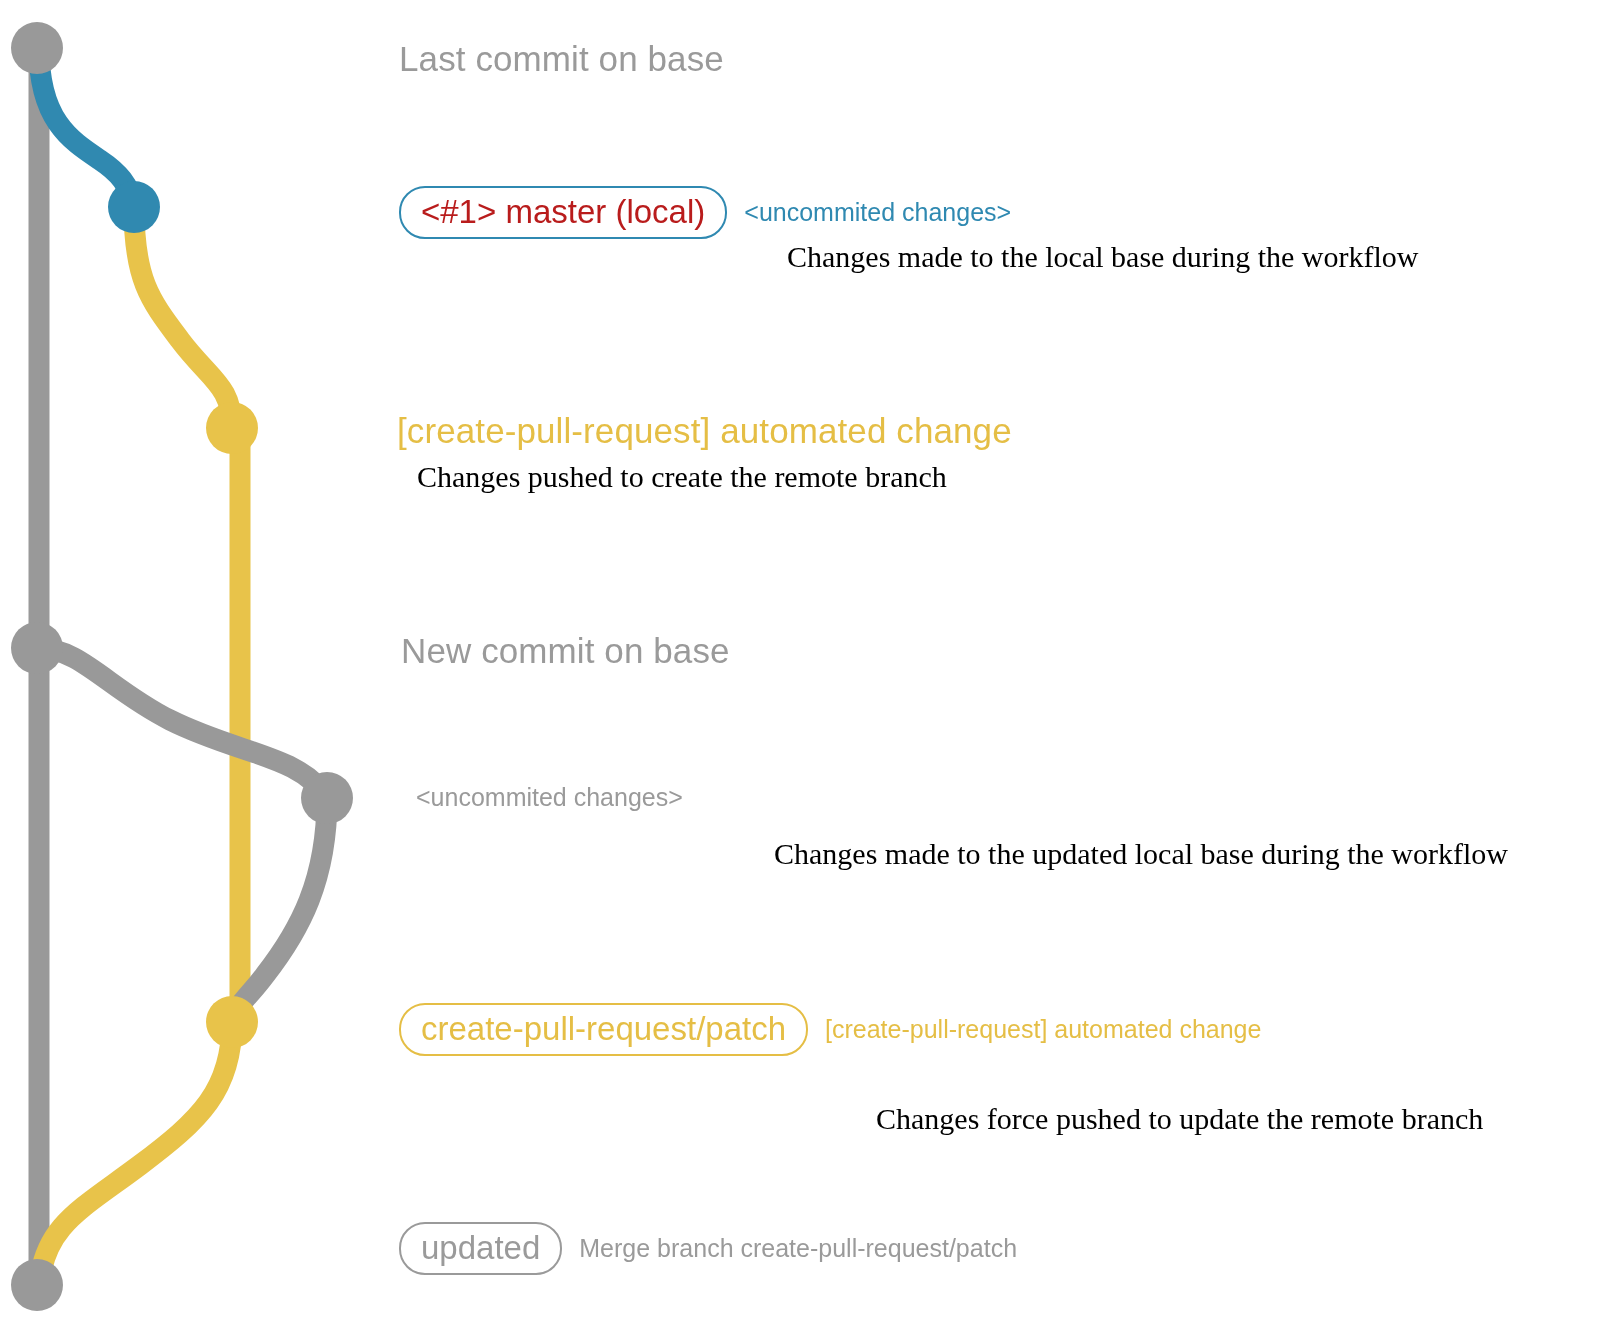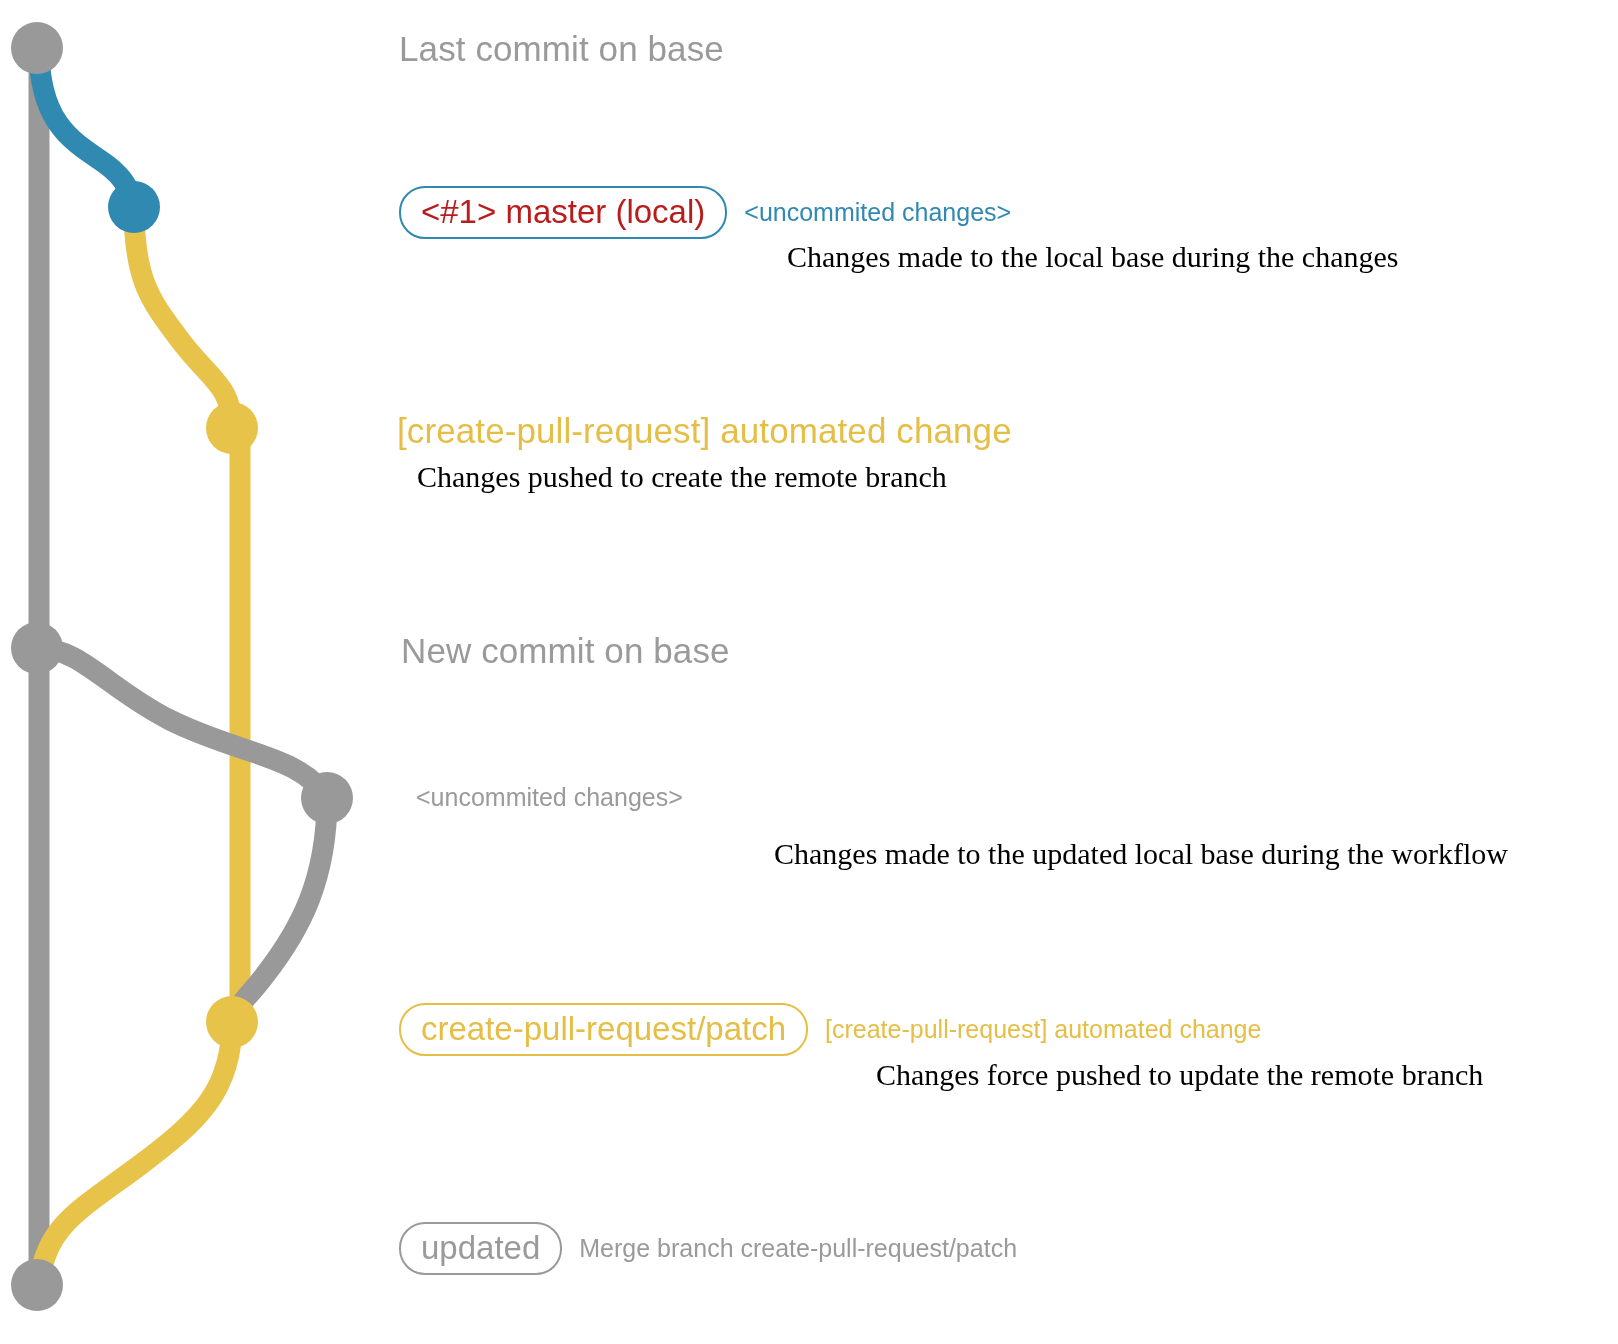--- a/index.html
+++ b/index.html
@@ -93,46 +93,46 @@
 
   <circle cx="37" cy="48" r="26" fill="#999999"></circle>
   <circle cx="134" cy="207" r="26" fill="#3089B0"></circle>
   <circle cx="232" cy="428" r="26" fill="#E8C34A"></circle>
   <circle cx="37" cy="648" r="26" fill="#999999"></circle>
   <circle cx="327" cy="798" r="26" fill="#999999"></circle>
   <circle cx="232" cy="1022" r="26" fill="#E8C34A"></circle>
   <circle cx="37" cy="1285" r="26" fill="#999999"></circle>
 </svg>
 
-<div class="row" style="left:399px; top:29px;text-align:center;">
+<div class="row" style="left:399px; top:39px;text-align:center;">
   <span class="plain-label gray">Last commit on base</span>
 </div>
 
 <div class="row" style="left:399px; top:186px;">
   <span class="badge blue">&lt;#1&gt; master (local)</span>
   <span class="badge-msg blue">&lt;uncommited changes&gt;</span>
 </div>
-<div class="caption" style="left:787px; top:240px;">Changes made to the local base during the changes</div>
+<div class="caption" style="left:787px; top:240px;">Changes made to the local base during the workflow</div>
 
 <div class="row" style="left:397px; top:411px;">
   <span class="plain-label yellow">[create-pull-request] automated change</span>
 </div>
 <div class="caption" style="left:417px; top:460px;">Changes pushed to create the remote branch</div>
 
 <div class="row" style="left:401px; top:631px;">
   <span class="plain-label gray">New commit on base</span>
 </div>
 
 <div class="row" style="left:399px; top:783px;">
   <span class="badge-msg gray">&lt;uncommited changes&gt;</span>
 </div>
 <div class="caption" style="left:774px; top:837px;">Changes made to the updated local base during the workflow</div>
 
 <div class="row" style="left:399px; top:1003px;align-items:center;">
   <span class="badge yellow">create-pull-request/patch</span>
   <span class="badge-msg yellow">[create-pull-request] automated change</span>
 </div>
-<div class="caption" style="left:876px; top:1058px;">Changes force pushed to update the remote branch</div>
+<div class="caption" style="left:876px; top:1102px;">Changes force pushed to update the remote branch</div>
 
 <div class="row" style="left:399px; top:1222px;">
   <span class="badge gray">updated</span>
   <span class="badge-msg gray">Merge branch create-pull-request/patch</span>
 </div>
 
 </body></html>

